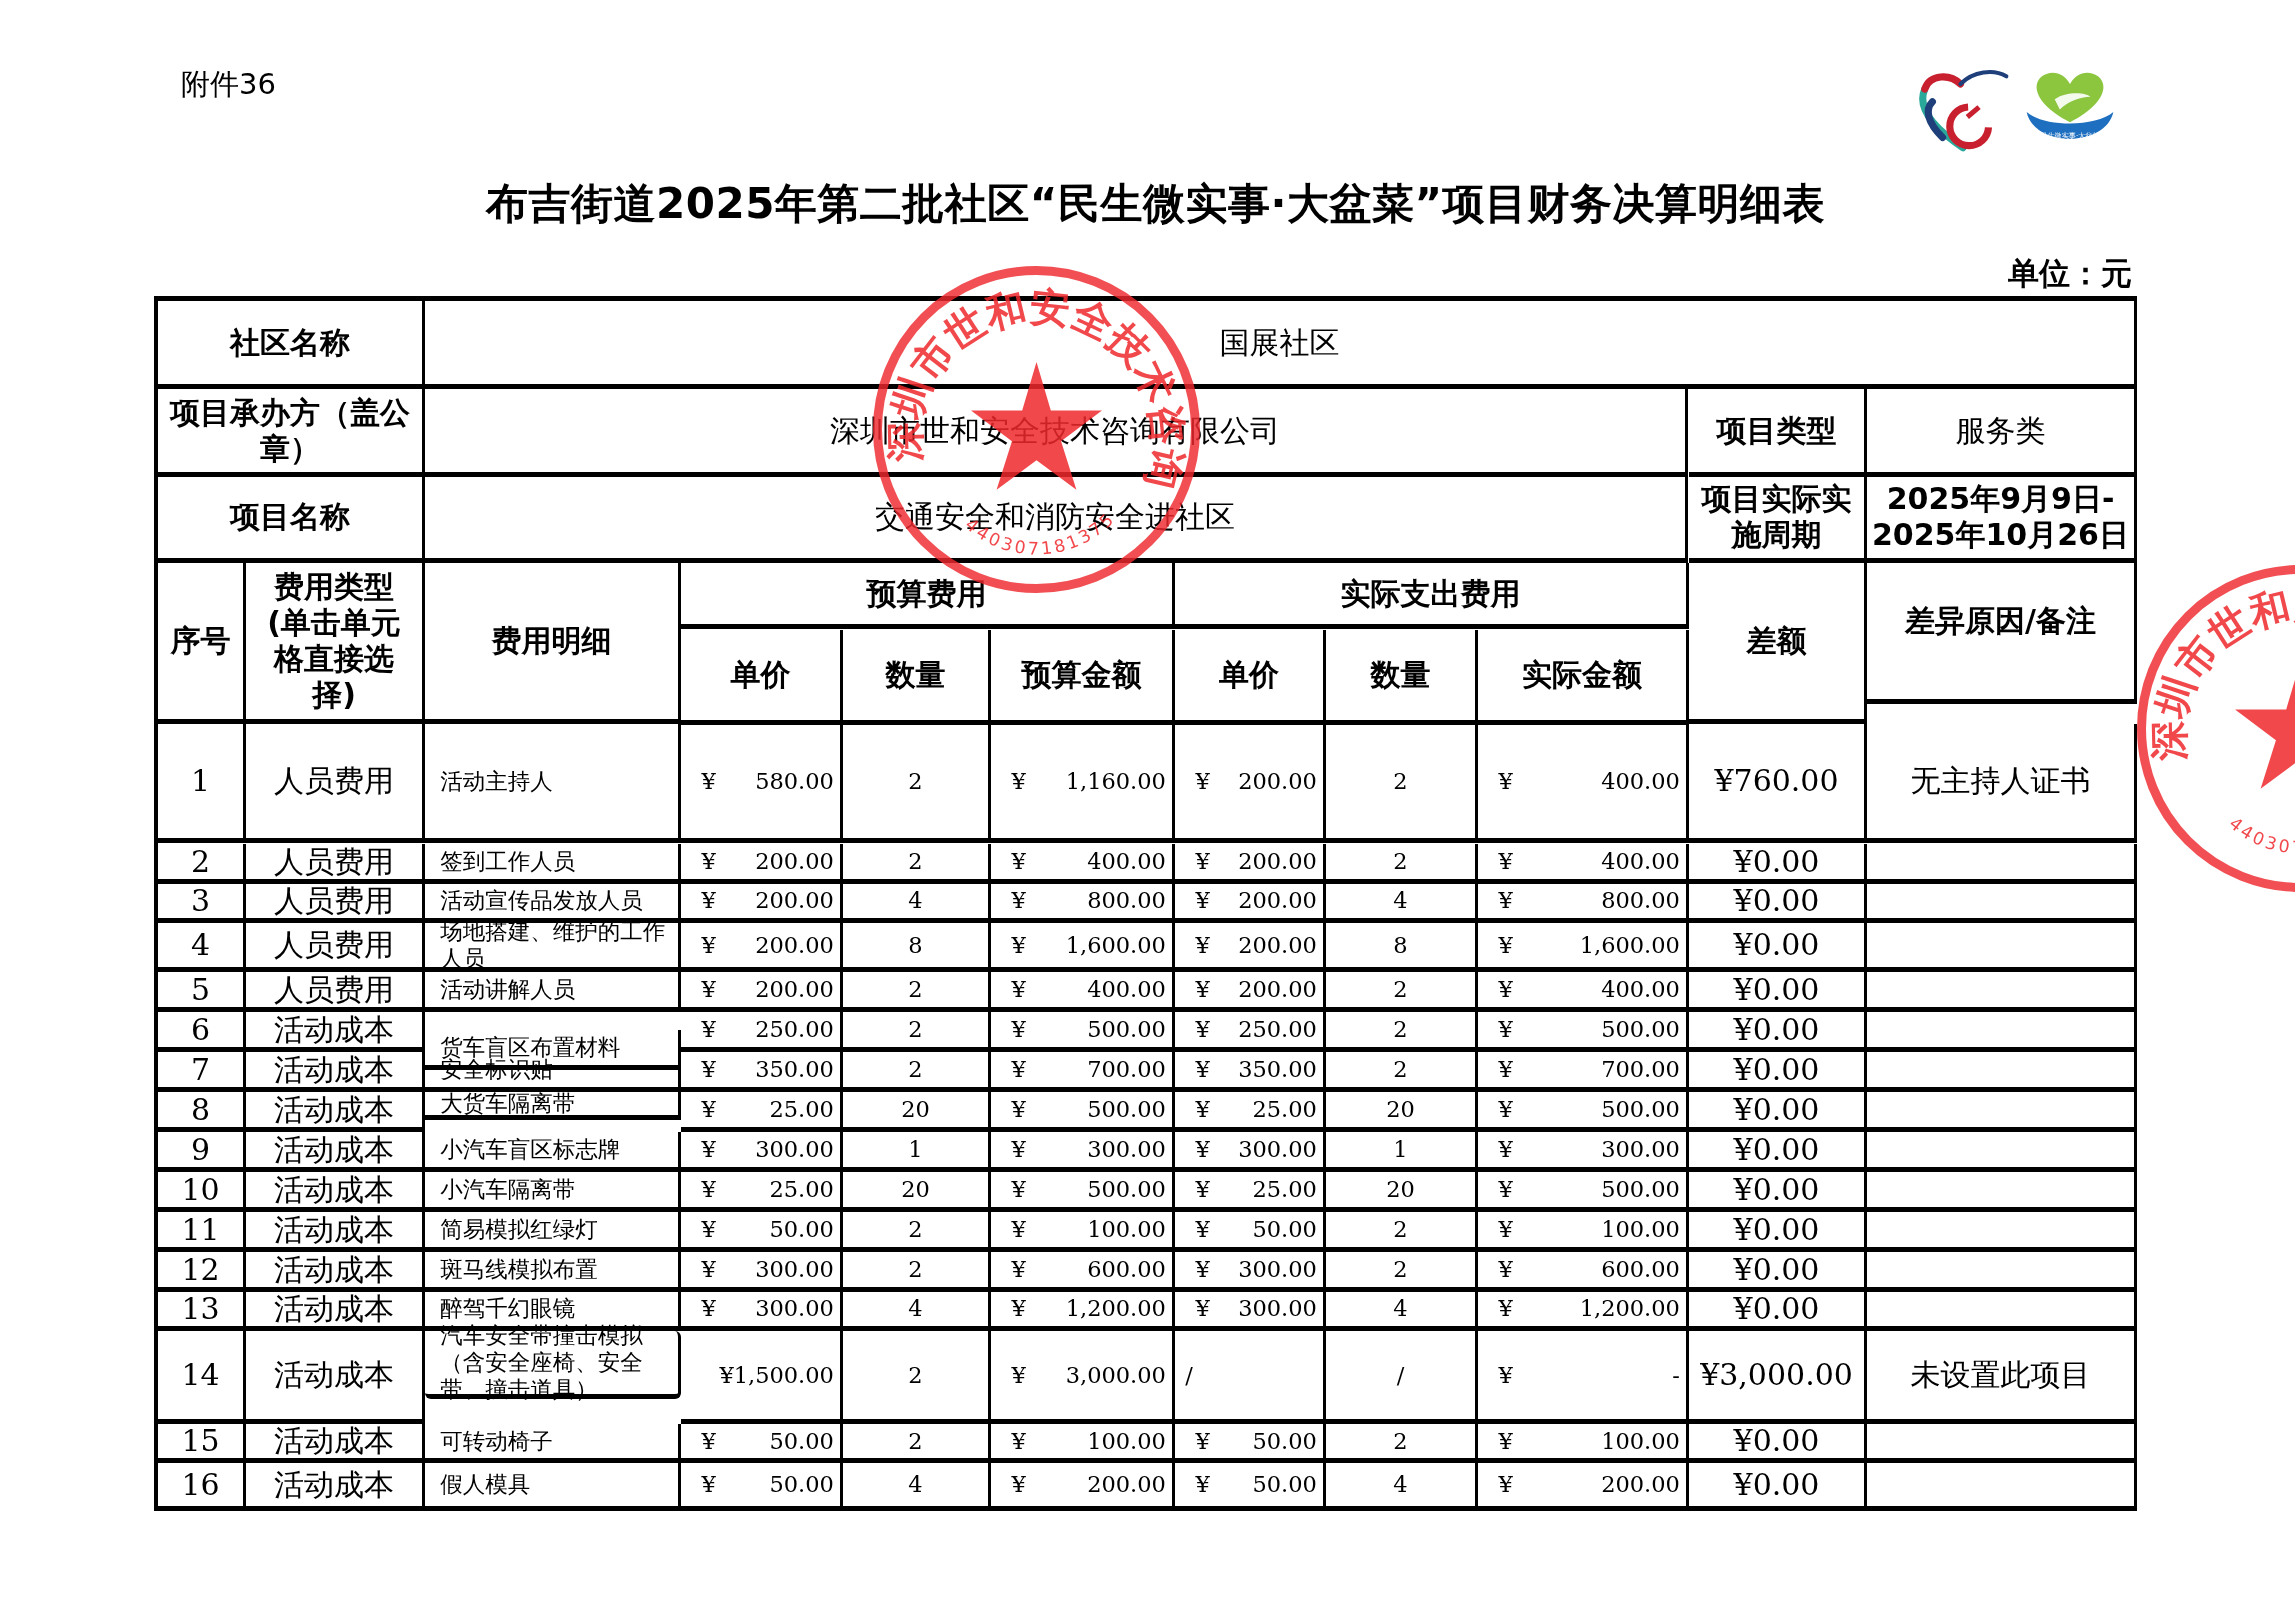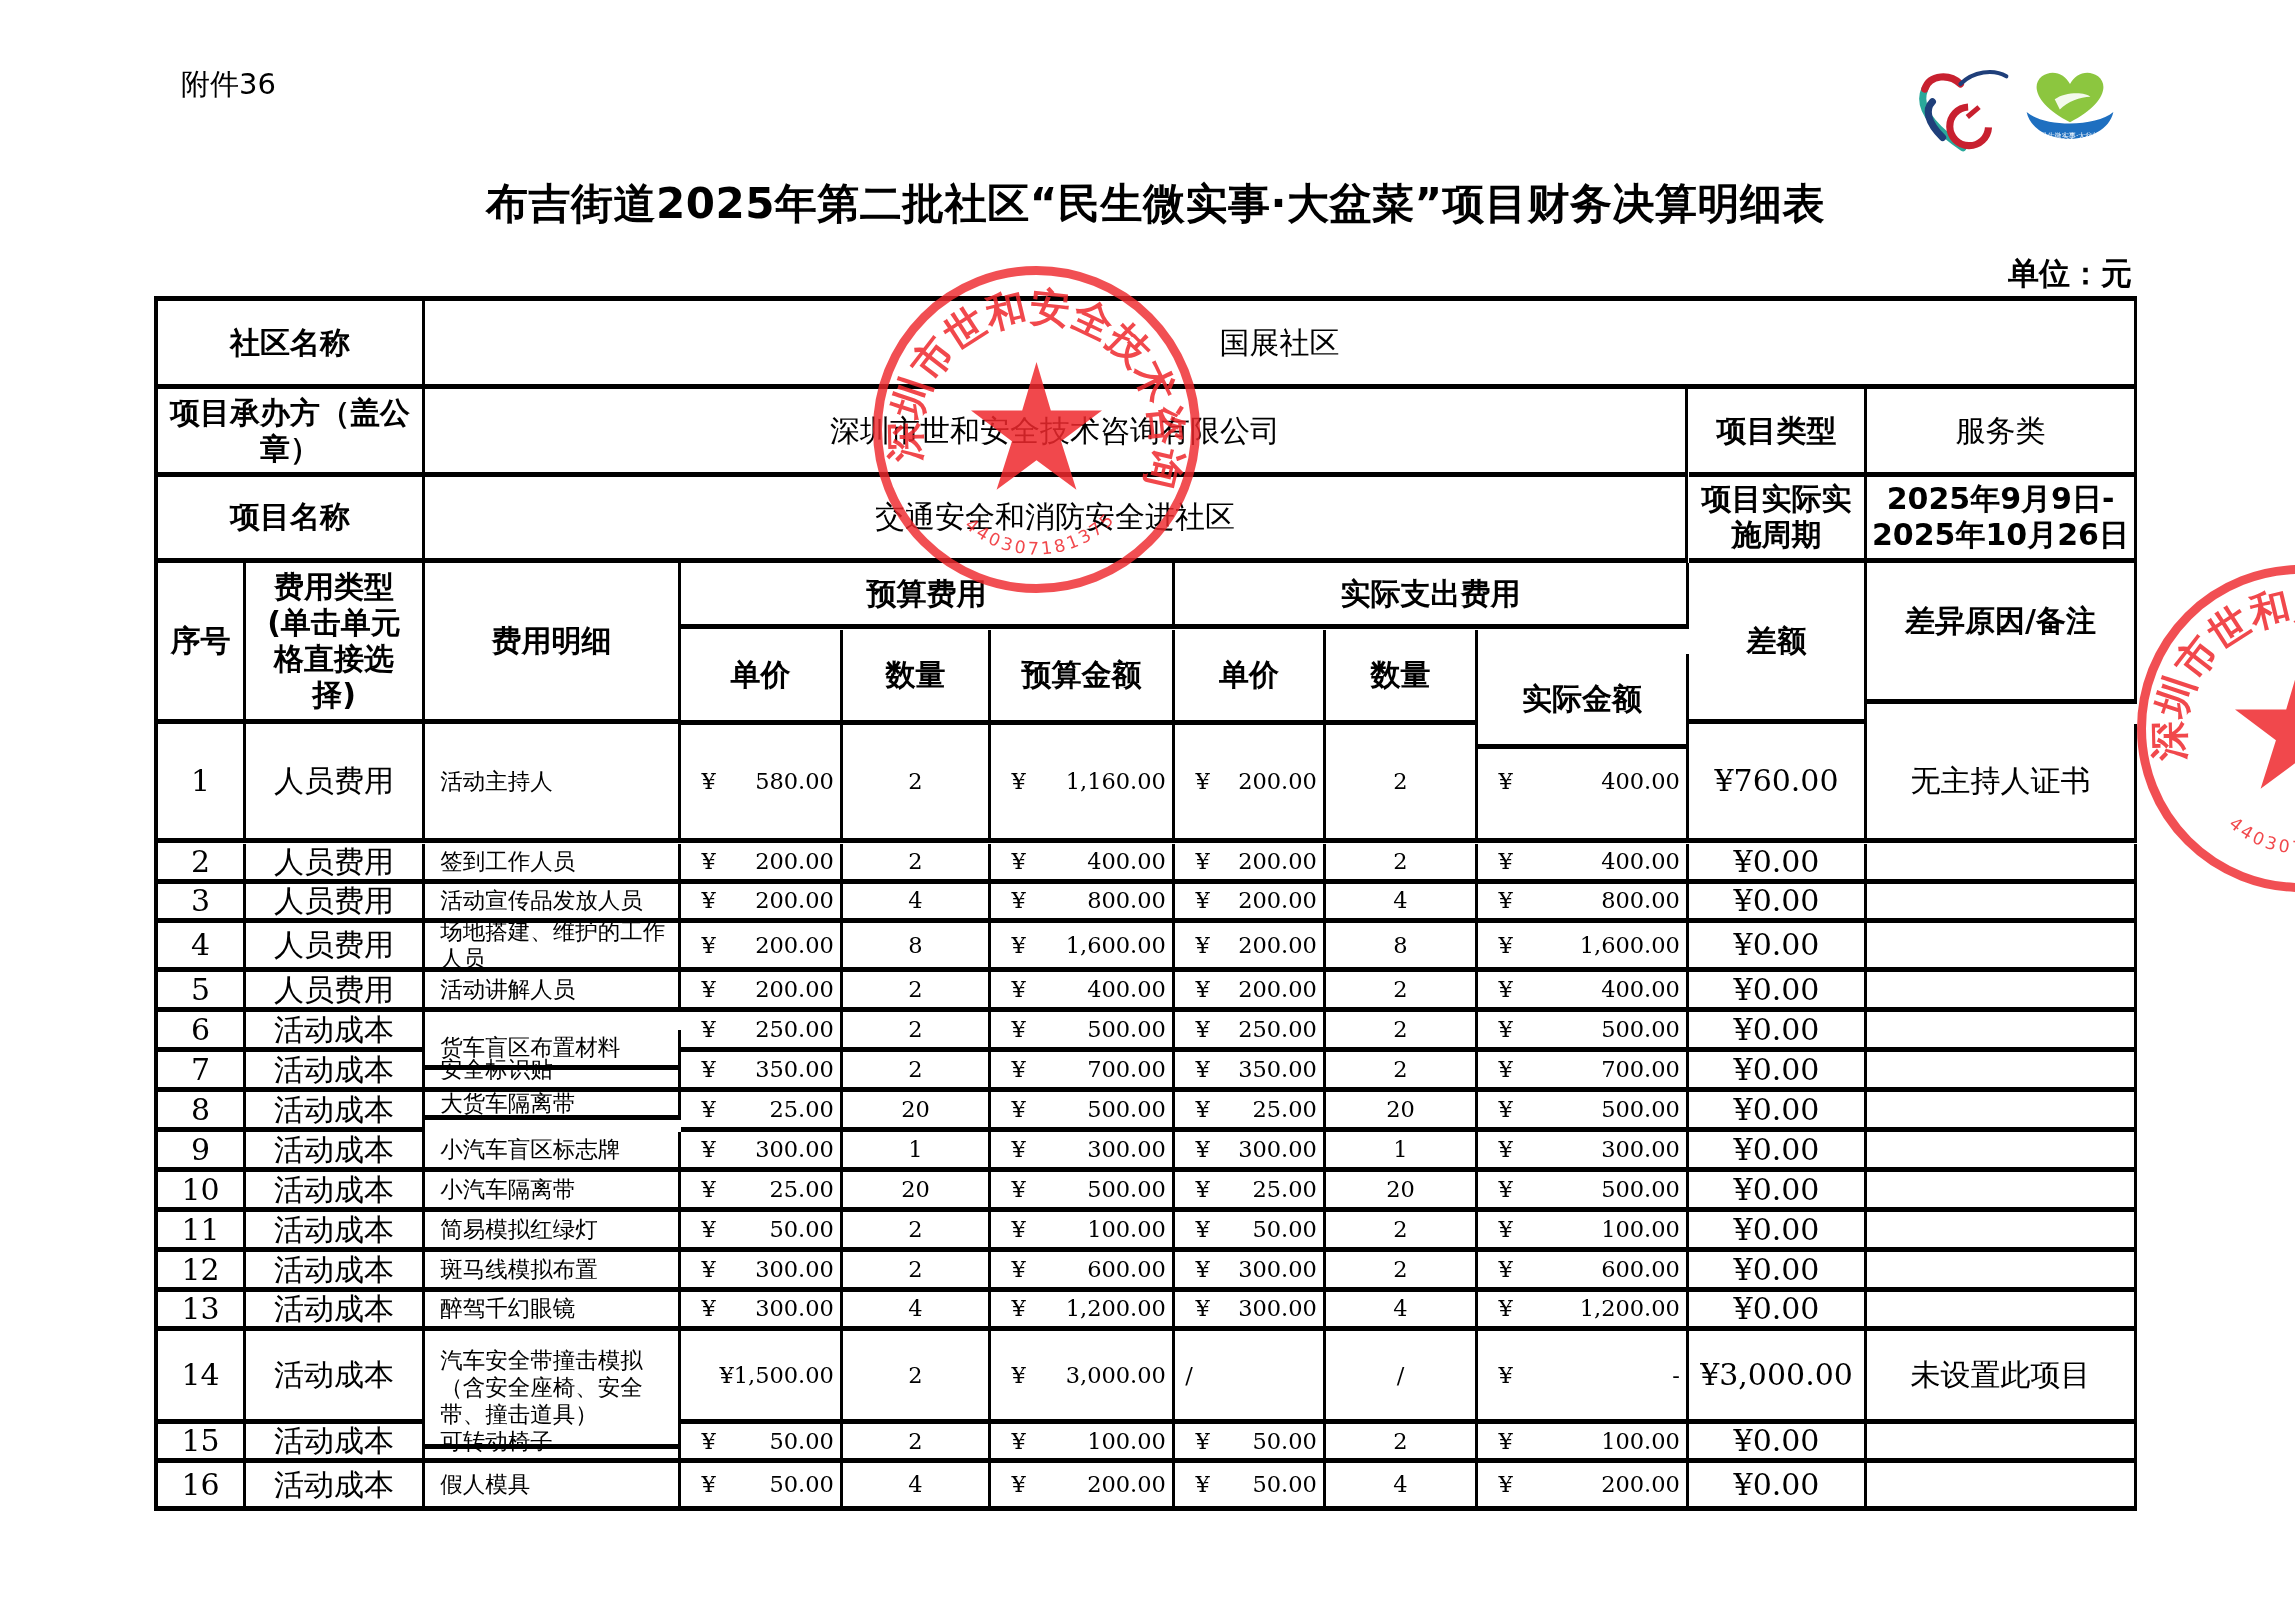--- a/index.html
+++ b/index.html
@@ -84,21 +84,21 @@
   <div class="cell hdr" style="left:681px;top:563px;width:494px;height:66px;">预算费用</div>
   <div class="cell hdr" style="left:1175px;top:563px;width:514px;height:66px;">实际支出费用</div>
   <div class="cell hdr" style="left:1689px;top:563px;width:178px;height:161px;">差额</div>
   <div class="cell hdr" style="left:1867px;top:543px;width:270px;height:161px;">差异原因/备注</div>
 
   <div class="cell hdr" style="left:681px;top:630px;width:162px;height:95px;">单价</div>
   <div class="cell hdr" style="left:843px;top:630px;width:148px;height:95px;">数量</div>
   <div class="cell hdr" style="left:991px;top:630px;width:184px;height:95px;">预算金额</div>
   <div class="cell hdr" style="left:1175px;top:630px;width:151px;height:95px;">单价</div>
   <div class="cell hdr" style="left:1326px;top:630px;width:152px;height:95px;">数量</div>
-  <div class="cell hdr" style="left:1478px;top:630px;width:211px;height:95px;margin-top:24px;">实际金额</div>
+  <div class="cell hdr" style="left:1478px;top:630px;width:211px;height:95px;">实际金额</div>
 </div>
 
 <div id="rows">
     <div>
       <div class="cell seq" style="left: 158px; top: 724px; width: 88px; height: 119px;">1</div>
       <div class="cell ftype" style="left: 246px; top: 724px; width: 179px; height: 119px;">人员费用</div>
       <div class="cell detail" style="left: 425px; top: 724px; width: 256px; height: 119px;">活动主持人</div>
       <div class="cell num" style="left: 681px; top: 724px; width: 162px; height: 119px;">
         <span>¥</span>
         <span>580.00</span>
@@ -416,21 +416,21 @@
       <div class="cell num" style="left: 1478px; top: 1291px; width: 211px; height: 40px;">
         <span>¥</span>
         <span>1,200.00</span>
       </div>
       <div class="cell diff" style="left: 1689px; top: 1291px; width: 178px; height: 40px;">¥0.00</div>
       <div class="cell note" style="left: 1867px; top: 1291px; width: 270px; height: 40px;"></div>
     </div>
     <div>
       <div class="cell seq" style="left: 158px; top: 1331px; width: 88px; height: 93px;">14</div>
       <div class="cell ftype" style="left: 246px; top: 1331px; width: 179px; height: 93px;">活动成本</div>
-      <div class="cell detail" style="left: 425px; top: 1331px; width: 256px; height: 118px;">汽车安全带撞击模拟（含安全座椅、安全带、撞击道具）</div>
+      <div class="cell detail" style="left: 425px; top: 1331px; width: 256px; height: 68px; border-radius: 6px;">汽车安全带撞击模拟（含安全座椅、安全带、撞击道具）</div>
       <div class="cell num" style="left: 681px; top: 1331px; width: 162px; height: 93px; justify-content: flex-end;">
         <span>¥</span>
         <span>1,500.00</span>
       </div>
       <div class="cell numc" style="left: 843px; top: 1331px; width: 148px; height: 93px;">2</div>
       <div class="cell num" style="left: 991px; top: 1331px; width: 184px; height: 93px;">
         <span>¥</span>
         <span>3,000.00</span>
       </div>
       <div class="cell num" style="left: 1175px; top: 1331px; width: 151px; height: 93px; justify-content: flex-start; padding-left: 10.2px;">

